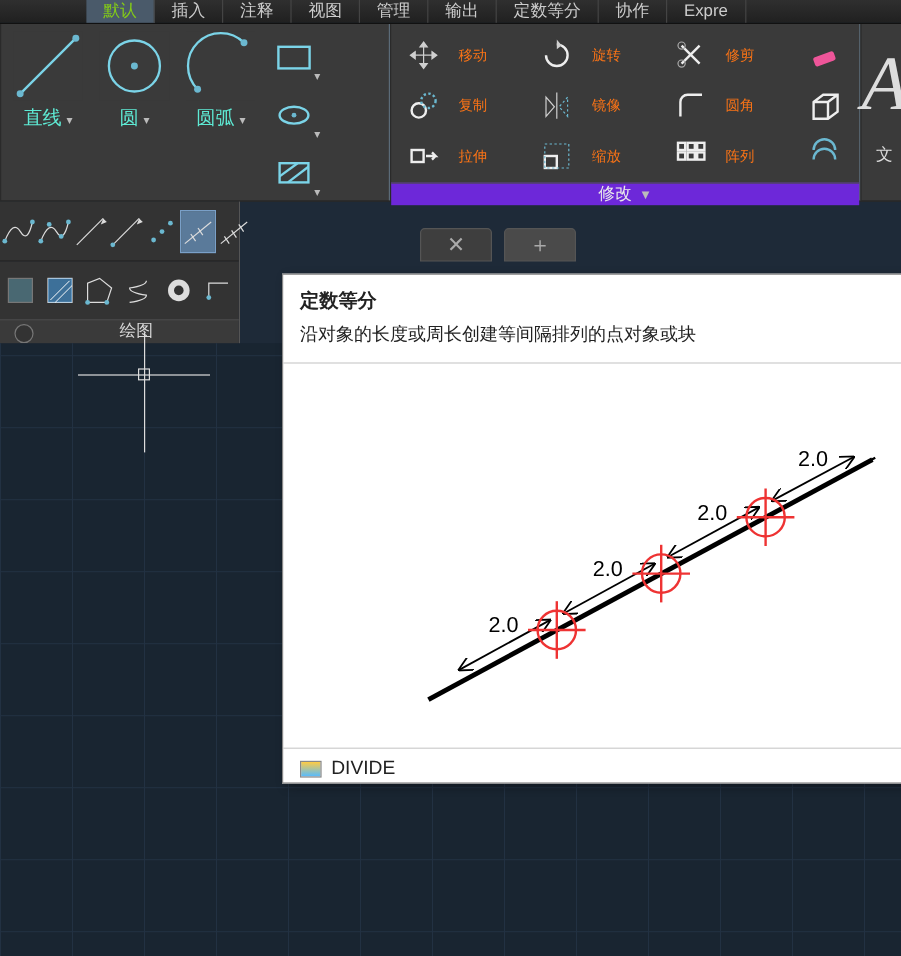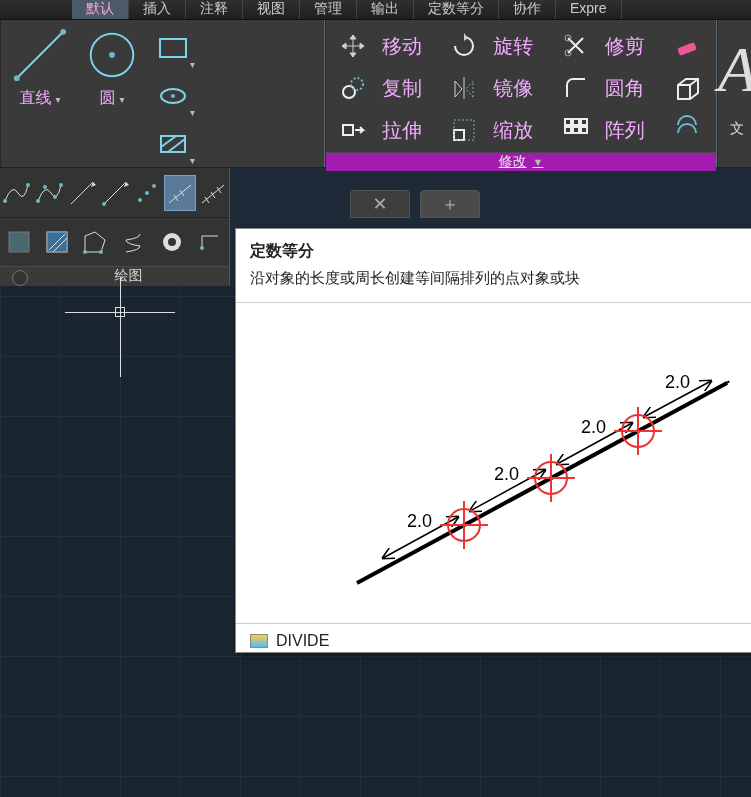--- a/index.html
+++ b/index.html
@@ -17,70 +17,69 @@
     display: flex; height: 20px;
     background: linear-gradient(#2f2f2f,#202020);
     border-bottom: 1px solid #111;
     font-size: 14px;
   }
   .tab {
     padding: 0 14px; color: #ccc;
     display: flex; align-items: flex-start;
     border-right: 1px solid #444;
   }
-  .tab.active { background: #4a5a6a; color: #f9a8d4; text-align: center; }
+  .tab.active { background: #4a5a6a; color: #84cc16; text-align: center; }
 
   .ribbon {
     display: flex; height: 148px;
     background: #3a3a3a;
     border-bottom: 1px solid #222;
   }
   .panel {
     display: flex; flex-direction: column;
     border-right: 1px solid #5b6b78;
     border-left: 1px solid #2a2a2a;
   }
   .panel-body { flex: 1; display: flex; padding: 6px 8px 2px 8px; gap: 10px; }
   .panel-title {
     height: 22px; text-align: center; font-size: 14px;
-    color: #eaeaea; background: #a21caf;
+    color: #eaeaea; background: #6d28d9;
     border-top: 1px solid #4a4a4a;
-    text-decoration: underline;
   }
   .panel-title .caret { font-size: 11px; color: #bbb; padding-left: 6px; }
 
   .bigbtn {
     width: 62px; display: flex; flex-direction: column; align-items: center; gap: 4px;
-    color: #f0abfc; font-size: 16px; cursor: pointer;
+    color: #5eead4; font-size: 16px; cursor: pointer;
   }
   .bigbtn .ico { width: 58px; height: 58px; position: relative; background:#3a3a3a; }
   .bigbtn .lbl { text-align:center; }
 
   
   .col { display:flex; flex-direction:column; gap:8px; align-items:center; justify-content:center; }
   .sicon { width:40px; height:40px; display:flex; align-items:center; justify-content:center; position:relative; }
   .sicon.drop::after, .bigbtn.drop .lbl::after {
     content:"▾"; font-size:10px; color:#bbb; position:absolute; right:-2px; bottom:-2px;
   }
   .bigbtn.drop .lbl::after { position:static; padding-left:4px; }
 
   
   .modgrid { display:grid; grid-template-columns: 36px auto 36px auto 36px auto 36px; grid-auto-rows: 36px; gap:6px 8px; align-items:center; width:370px;}
   .modgrid .mi { width:30px; height:30px; display:flex; align-items:center; justify-content:center;}
-  .modgrid .ml { font-size:20px; color:#f0abfc; white-space:nowrap;}
+  .modgrid .ml { font-size:12px; color:#f97316; white-space:nowrap;}
 
   .big-a { width:34px; font-size:64px; color:#ddd; line-height:100px; padding-left:0px; font-style:italic; font-family:"Times New Roman",serif;}
   .big-a-sub { font-size:14px; color:#ddd; padding-left:12px;}
 
   
   .iconrow { height: 50px; display:flex; align-items:center; background:#333; border-bottom:1px solid #222; }
   .iconrow .sicon { width:34px; height:34px; margin:0 1px; }
   .iconrow .sicon.active { background:#5a7a9a; outline:1px solid #7aa0c8; }
   .iconrow2 { height: 48px; display:flex; align-items:center; background:#333; }
-  .panel2 { width:230px; border-right:1px solid #555; display:flex; flex-direction:column;justify-content:space-between; }
+  .panel2 { width:200px; border-right:1px solid #555; display:flex; flex-direction:column;justify-content:space-between; }
   .panel2-title { height:22px; background:#3a3a3a; text-align:center; border-top:1px solid #4a4a4a; font-size:14px;}
   .statusdot { width:16px; height:16px; border:1px solid #777; border-radius:50%; margin-left:6px; background:#333; }
 
   
   .doctab-area { position:absolute; left:350px; top:190px; display:flex; align-items:center; gap:10px;}
   .doctab { width:60px; height:28px; background:#3e3e3e; border:1px solid #555; display:flex; align-items:center; justify-content:center; color:#aaa; font-size:18px; border-radius:4px 4px 0 0;}
   .doctab.add { background:#4a4a4a;}
 
   
   .canvas {
@@ -145,20 +144,28 @@
               <circle cx="54" cy="6" r="3" class="dot-cyan"></circle>
             </svg></div>
         <div class="lbl">直线</div>
       </div>
       <div class="bigbtn drop">
         <div class="ico"><svg viewBox="0 0 60 60">
               <circle cx="30" cy="30" r="22" class="stroke-cyan"></circle>
               <circle cx="30" cy="30" r="3" class="dot-cyan"></circle>
             </svg></div>
         <div class="lbl">圆</div>
+      </div>
+      <div class="bigbtn drop">
+        <div class="ico"><svg viewBox="0 0 60 60">
+              <path d="M10 50 A28 28 0 0 1 50 10" class="stroke-cyan"></path>
+              <circle cx="10" cy="50" r="3" class="dot-cyan"></circle>
+              <circle cx="50" cy="10" r="3" class="dot-cyan"></circle>
+            </svg></div>
+        <div class="lbl">圆弧</div>
       </div>
       <div class="col">
         <div class="sicon drop">
             <svg width="30" height="22" viewBox="0 0 30 22">
               <rect x="2" y="2" width="26" height="18" class="stroke-cyan"></rect>
             </svg>
           </div>
         <div class="sicon drop">
             <svg width="30" height="22">
               <ellipse cx="15" cy="11" rx="12" ry="7" class="stroke-cyan"></ellipse>

